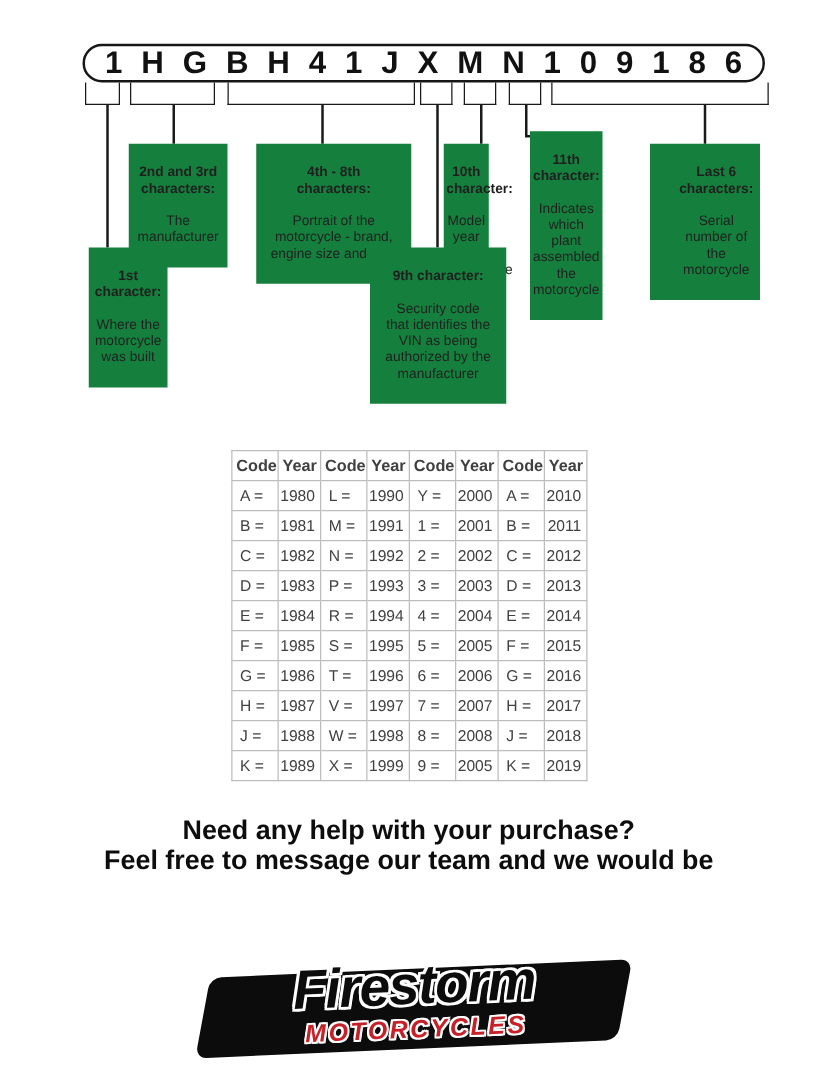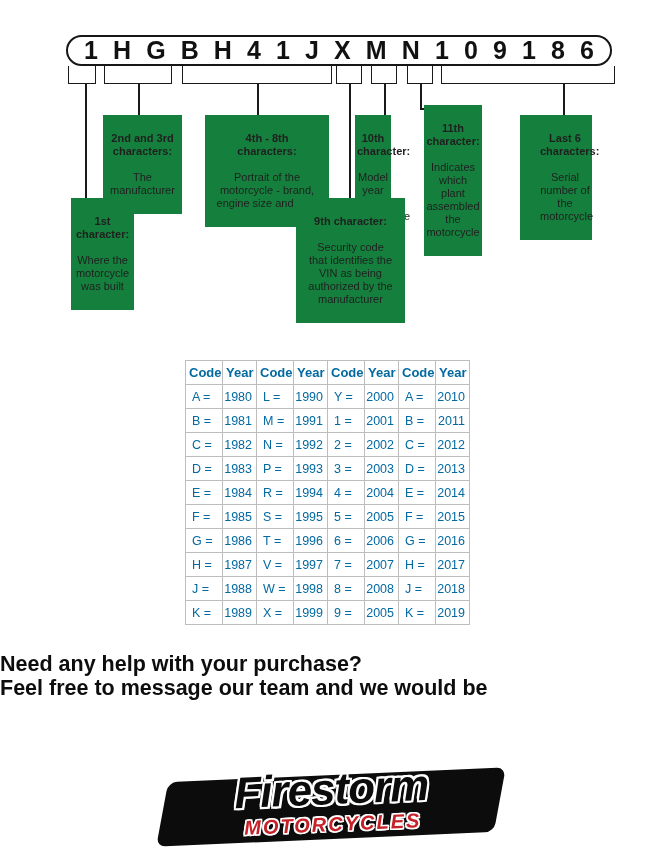--- a/index.html
+++ b/index.html
@@ -29,33 +29,33 @@
     padding:4px 2px;box-sizing:border-box;white-space:pre-line;
   }
   .label-box .lb-title{font-weight:bold;display:block;white-space:pre-line;}
   .label-box .lb-body{display:block;white-space:pre-line;}
   
   .source-line{position:absolute;left:55px;top:296px;font-size:11.5px;color:#111;white-space:pre;}
   
   .year-table{
     position:absolute;left:185px;top:360px;width:285px;
     border-collapse:collapse;table-layout:fixed;
-    font-size:12.5px;color:#0369a1;background:#fff;
+    font-size:12.5px;color:#404040;background:#fff;
   }
   .year-table th,.year-table td{
     border:1px solid #bdbdbd;height:23px;padding:0 0 0 6px;
     text-align:left;vertical-align:middle;overflow:hidden;
   }
   .year-table th{font-weight:bold;font-size:13px;padding-left:3px;}
   .year-table col.c-code{width:37px;}
   .year-table col.c-year{width:34px;}
   .year-table td.year-cell{text-align:right;padding:0 4px 0 0;}
   
   .help-text{
-    position:absolute;left:0;top:652px;width:654px;
+    position:absolute;left:0;top:652px;width:654px;text-align:center;
     font-weight:bold;font-size:21.5px;line-height:24px;color:#0d0d0d;
   }
   
   .logo-wrap{position:absolute;left:158px;top:769px;width:348px;height:76px;transform:rotate(-2.5deg);}
   .logo-plate{
     position:absolute;left:4px;top:6px;width:338px;height:64px;background:#0c0c0c;
     transform:skewX(-13deg);border-radius:9px;
   }
   .logo-brand{
     position:absolute;left:0;top:-3px;width:100%;text-align:center;
@@ -135,21 +135,21 @@
   </div>
   <div class="label-box" style="left:424px;top:105px;width:58px;">
     <span class="lb-title">11th
 character:</span>
     <span class="lb-body">Indicates
 which plant
 assembled
 the
 motorcycle</span>
   </div>
-  <div class="label-box" style="left:520px;top:115px;width:72px;padding-left:20px;">
+  <div class="label-box" style="left:520px;top:115px;width:88px;padding-left:20px;">
     <span class="lb-title">Last 6
 characters:</span>
     <span class="lb-body">Serial number of
 the motorcycle</span>
   </div>
 
   <div class="label-box" style="left:55px;top:198px;width:63px;margin-left:16px;">
     <span class="lb-title">1st
 character:</span>
     <span class="lb-body">Where the

